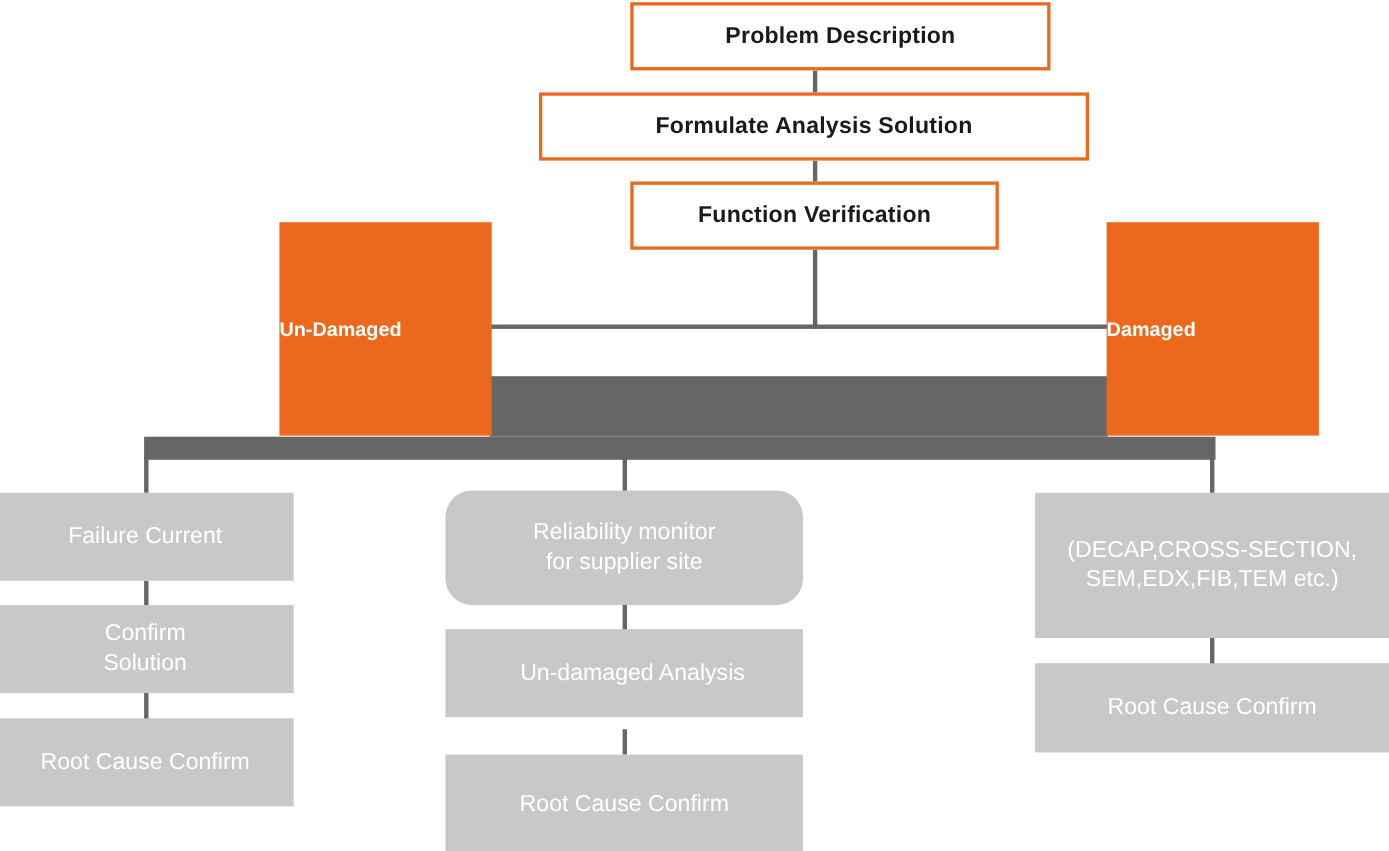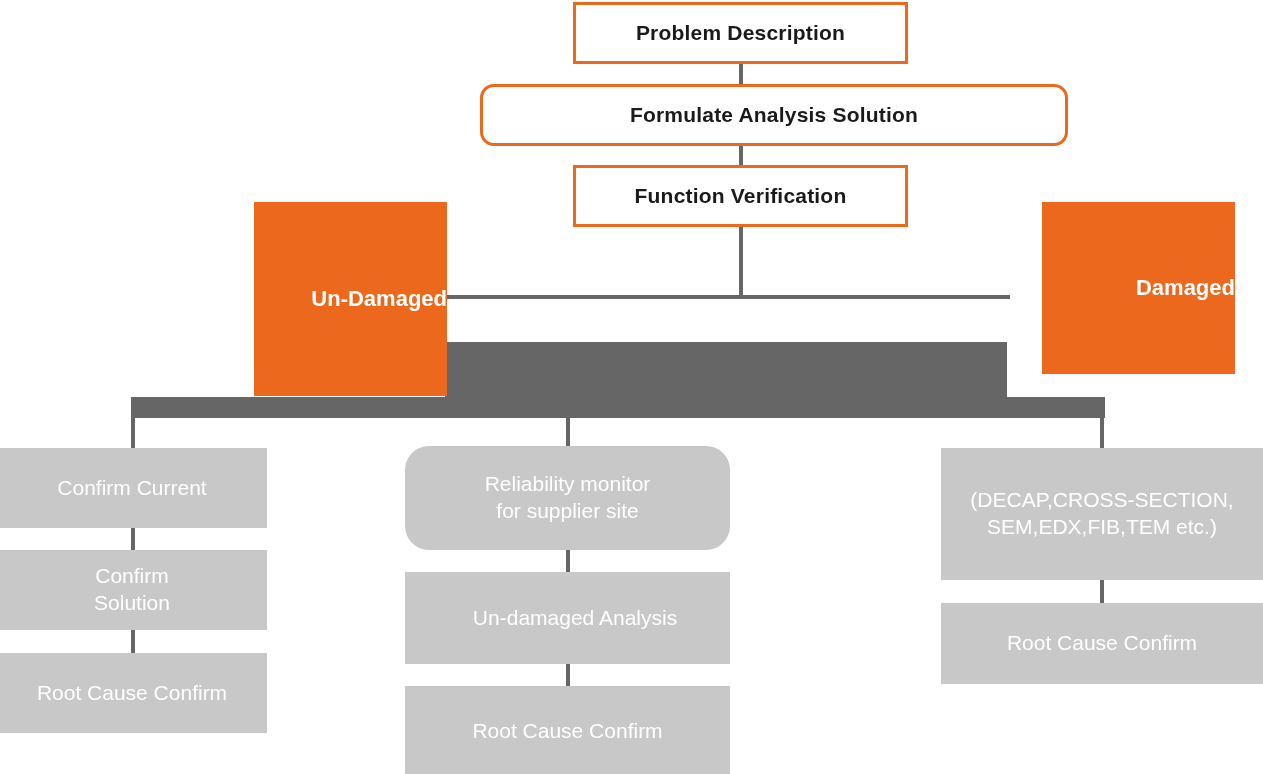--- a/index.html
+++ b/index.html
@@ -34,24 +34,24 @@
     z-index: 6;
   }
 
   
   .oblock {
     position: absolute;
     box-sizing: border-box;
     background: #EC681C;
     display: flex;
     align-items: center;
-    justify-content: flex-end;
+    justify-content: flex-start;
     color: #ffffff;
     font-weight: bold;
-    font-size: 22px;
+    font-size: 18px;
     z-index: 7;
   }
 
   
   .gbox {
     position: absolute;
     box-sizing: border-box;
     background: #C8C8C8;
     display: flex;
     align-items: center;
@@ -108,59 +108,59 @@
   <div class="vline" style="left:1100px; top:415px; height:33px;"></div>
 
   <div class="vline" style="left:131px; top:528px; height:24px;"></div>
   <div class="vline" style="left:131px; top:630px; height:24px;"></div>
 
   <div class="vline" style="left:566px; top:550px; height:23px;"></div>
   <div class="vline" style="left:566px; top:663px; height:23px;"></div>
 
   <div class="vline" style="left:1100px; top:580px; height:24px;"></div>
 
-  <div class="obox" style="left:573px; top:2px; width:335px; height:62px;">
+  <div class="obox" style="left:573px; top:2px; width:382px; height:62px;">
     <span>Problem Description</span>
   </div>
 
-  <div class="obox" style="left:480px; top:84px; width:588px; height:62px;border-radius:14px;">
+  <div class="obox" style="left:490px; top:84px; width:500px; height:62px;">
     <span>Formulate Analysis Solution</span>
   </div>
 
   <div class="obox" style="left:573px; top:165px; width:335px; height:62px;">
     <span>Function Verification</span>
   </div>
 
   <div class="oblock" style="left:254px; top:202px; width:193px; height:194px;">
     <span>Un-Damaged</span>
   </div>
 
-  <div class="oblock" style="left:1006px; top:202px; width:193px; height:172px;margin-left:36px;">
+  <div class="oblock" style="left:1006px; top:202px; width:193px; height:194px;">
     <span>Damaged</span>
   </div>
 
   <div class="gbox" style="left:-3px; top:448px; width:270px; height:80px;">
-    <span>Confirm Current</span>
+    <span>Failure Current</span>
   </div>
 
   <div class="gbox" style="left:-3px; top:550px; width:270px; height:80px; flex-direction:column;">
     <span>Confirm</span>
     <span>Solution</span>
   </div>
 
   <div class="gbox" style="left:-3px; top:653px; width:270px; height:80px;">
     <span>Root Cause Confirm</span>
   </div>
 
   <div class="gbox" style="left:405px; top:446px; width:325px; height:104px; flex-direction:column;border-radius:24px;">
     <span>Reliability monitor</span>
     <span>for supplier site</span>
   </div>
 
-  <div class="gbox" style="left:405px; top:572px; width:325px; height:92px; flex-direction:row;padding-left:21px;">
+  <div class="gbox" style="left:405px; top:572px; width:325px; height:80px; flex-direction:row;padding-left:21px;">
     <span>Un-damaged Analysis</span>
   </div>
 
   <div class="gbox" style="left:405px; top:686px; width:325px; height:91px;">
     <span>Root Cause Confirm</span>
   </div>
 
   <div class="gbox" style="left:941px; top:448px; width:322px; height:132px; flex-direction:column;">
     <span>(DECAP,CROSS-SECTION,</span>
     <span>SEM,EDX,FIB,TEM etc.)</span>

